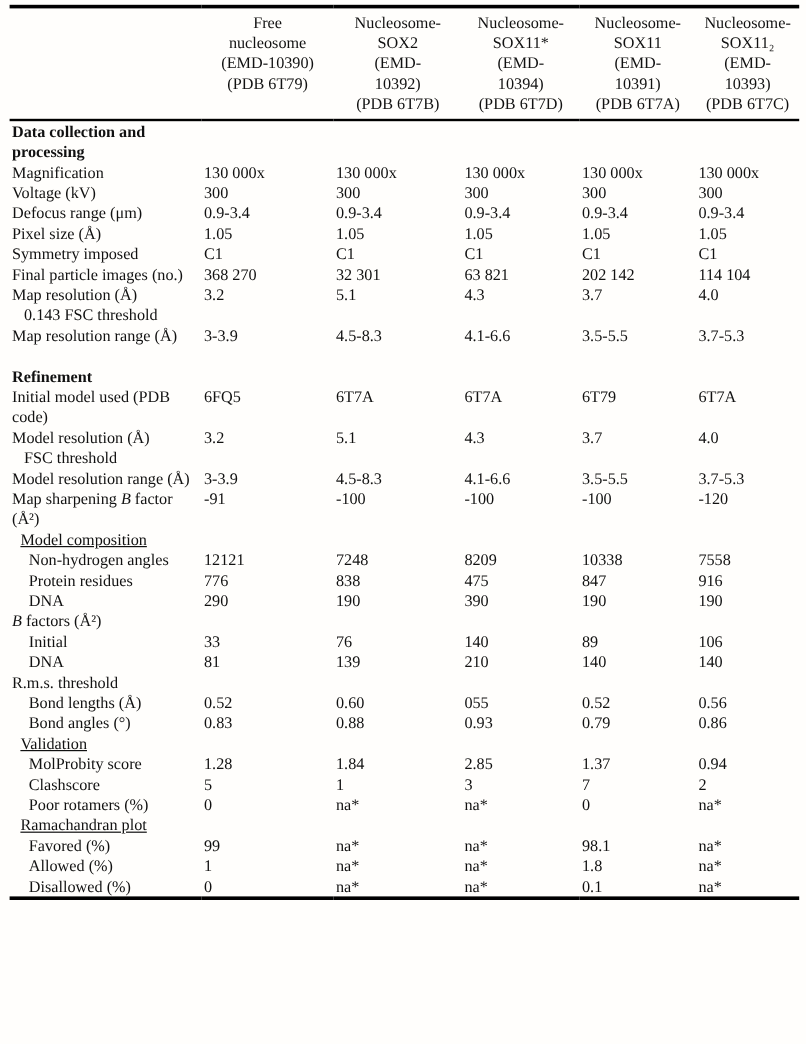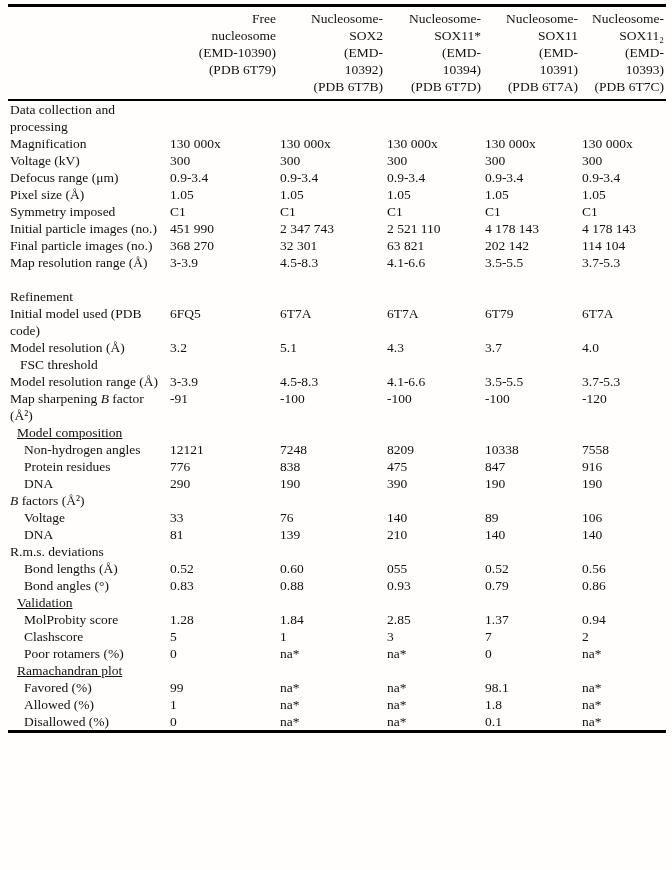--- a/index.html
+++ b/index.html
@@ -16,34 +16,34 @@
     border-collapse: collapse;
     table-layout: fixed;
     width: 658px;
     border-top: 3px solid #000;
     border-bottom: 3px solid #000;
     font-size: 13.5px;
     line-height: 17px;
   }
   table.stats thead th {
     font-weight: normal;
-    text-align: right;
+    text-align: center;
     vertical-align: top;
     border-bottom: 2px solid #000;
     padding: 3px 2px 4px 2px;
   }
   table.stats td {
     vertical-align: top;
     padding: 0 2px;
     overflow: hidden;
   }
   td.label.indent0 { padding-left: 2px; }
   td.label.indent1 { padding-left: 9px; text-decoration: underline; }
   td.label.indent2 { padding-left: 16px; }
-  td.label.section { font-weight: normal; margin-top: 37px; }
+  td.label.section { font-weight: bold; margin-top: 37px; }
   .sublabel { padding-left: 10px; }
   tr.spacer-row td { height: 17px; }
 </style>
 </head>
 <body>
 
 <div class="page">
   <table class="stats">
     <colgroup>
       <col style="width:160px">
@@ -106,36 +106,36 @@
         </tr>
         <tr>
           <td class="label indent0">Symmetry imposed</td>
           <td>C1</td>
           <td>C1</td>
           <td>C1</td>
           <td>C1</td>
           <td>C1</td>
         </tr>
         <tr>
-          <td class="label indent0">Initial particle images (no.)</td>
-          <td>451 990</td>
-          <td>2 347 743</td>
-          <td>2 521 110</td>
-          <td>4 178 143</td>
-          <td>4 178 143</td>
-        </tr>
-        <tr>
           <td class="label indent0">Final particle images (no.)</td>
           <td>368 270</td>
           <td>32 301</td>
           <td>63 821</td>
           <td>202 142</td>
           <td>114 104</td>
         </tr>
         <tr>
+          <td class="label indent0">Map resolution (Å)<div class="sublabel">0.143  FSC threshold</div></td>
+          <td>3.2</td>
+          <td>5.1</td>
+          <td>4.3</td>
+          <td>3.7</td>
+          <td>4.0</td>
+        </tr>
+        <tr>
           <td class="label indent0">Map resolution range (Å)</td>
           <td>3-3.9</td>
           <td>4.5-8.3</td>
           <td>4.1-6.6</td>
           <td>3.5-5.5</td>
           <td>3.7-5.3</td>
         </tr>
         <tr class="spacer-row">
           <td colspan="6"></td>
         </tr>
@@ -213,37 +213,37 @@
         </tr>
         <tr>
           <td class="label indent0"><i>B</i> factors (Å²)</td>
           <td></td>
           <td></td>
           <td></td>
           <td></td>
           <td></td>
         </tr>
         <tr>
-          <td class="label indent2">Voltage</td>
+          <td class="label indent2">Initial</td>
           <td>33</td>
           <td>76</td>
           <td>140</td>
           <td>89</td>
           <td>106</td>
         </tr>
         <tr>
           <td class="label indent2">DNA</td>
           <td>81</td>
           <td>139</td>
           <td>210</td>
           <td>140</td>
           <td>140</td>
         </tr>
         <tr>
-          <td class="label indent0">R.m.s. deviations</td>
+          <td class="label indent0">R.m.s. threshold</td>
           <td></td>
           <td></td>
           <td></td>
           <td></td>
           <td></td>
         </tr>
         <tr>
           <td class="label indent2">Bond lengths (Å)</td>
           <td>0.52</td>
           <td>0.60</td>

